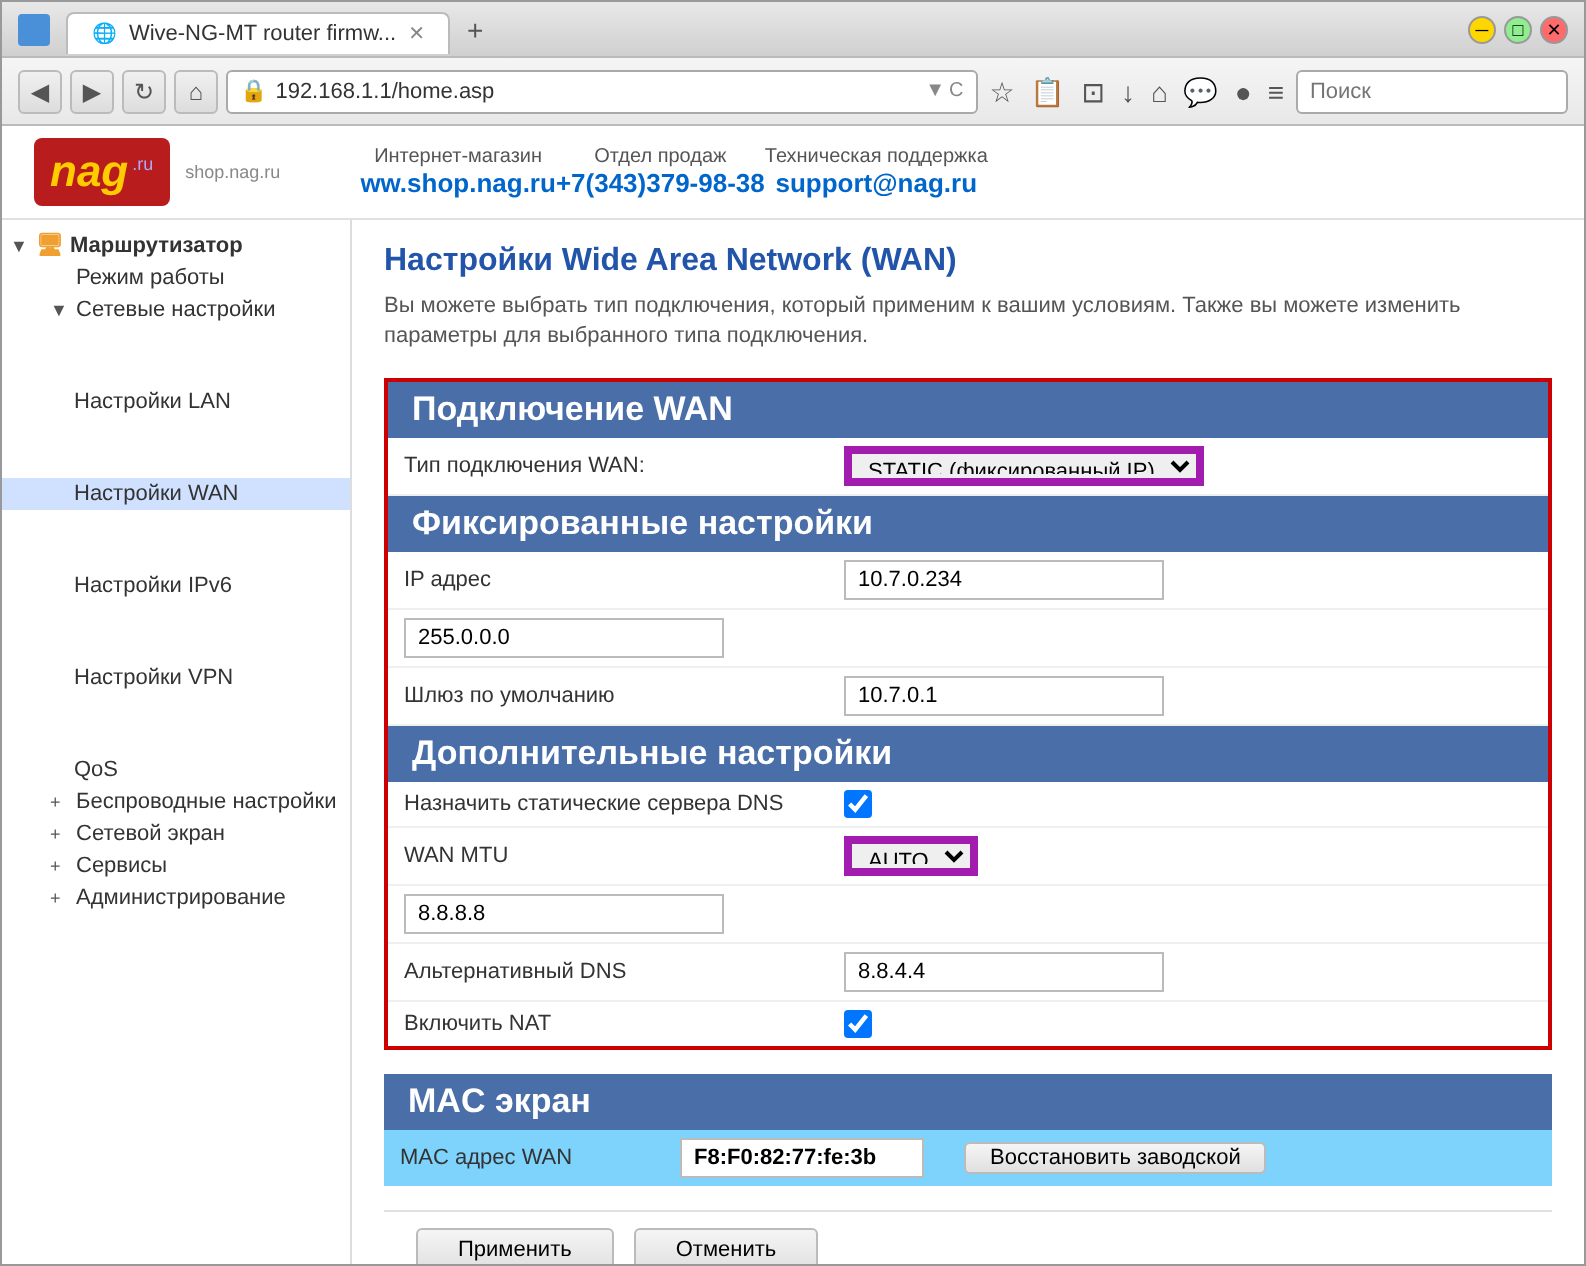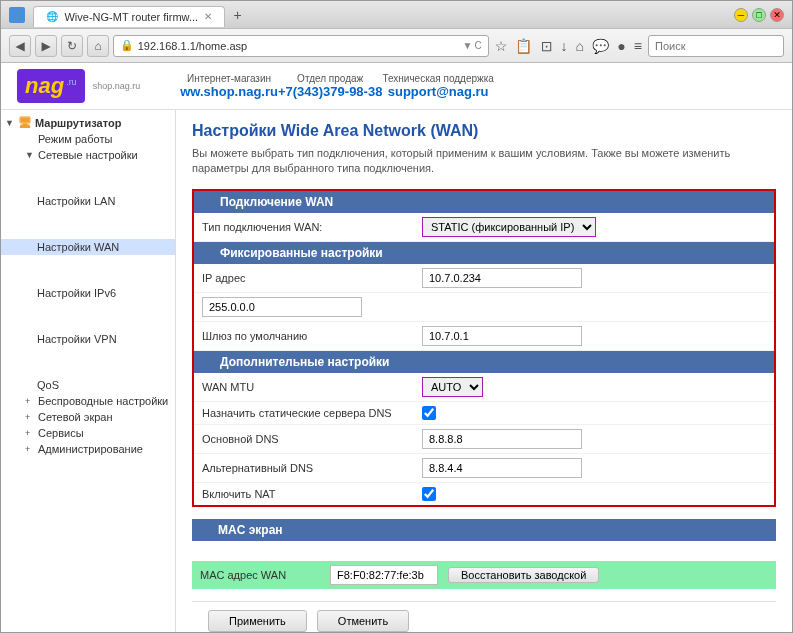--- a/index.html
+++ b/index.html
@@ -38,48 +38,48 @@
     .sidebar-item.grandchild { padding-left: 36px; margin-top: 30px; }
     .folder-icon { color: #f0a030; }
     .expand-icon { color: #555; font-size: 9px; width: 10px; }
 
     
     .main-content { flex: 1; padding: 12px 16px; overflow-y: auto; background: white; }
 
     
     .header-strip { background: white; display: flex; align-items: center; padding: 6px 16px; border-bottom: 1px solid #e0e0e0; gap: 40px; }
     .logo-area { display: flex; align-items: center; }
-    .logo-box { background: #6d28d9; padding: 4px 8px; border-radius: 4px; display: flex; align-items: center; gap: 2px; }
+    .logo-box { background: #b91c1c; padding: 4px 8px; border-radius: 4px; display: flex; align-items: center; gap: 2px; }
     .header-info { display: flex; align-items: center; }
     .header-col { text-align: center; }
     .header-col-title { font-size: 10px; color: #555; }
     .header-col-value { font-size: 13px; color: #0066cc; font-weight: bold; }
 
     .page-title { font-size: 16px; color: #2255aa; font-weight: bold; margin-bottom: 6px; }
     .page-desc { font-size: 11px; color: #555; margin-bottom: 12px; line-height: 1.4; }
 
     
     .wan-form { border: 2px solid #cc0000; margin-bottom: 12px; }
 
     
-    .section-header { background: #4a6ea8; color: white; font-size: 12px; font-weight: bold; padding: 4px 26px; }
+    .section-header { background: #4a6ea8; color: white; font-size: 17px; font-weight: bold; padding: 4px 12px; }
 
     
     .form-row { display: flex; align-items: center; padding: 4px 8px; border-bottom: 1px solid #f0f0f0; background: white; }
     .form-row:last-child { border-bottom: none; }
     .form-label { width: 220px; font-size: 11px; color: #333; }
     .form-input { border: 1px solid #bbb; padding: 2px 6px; font-size: 11px; width: 160px; height: 20px; }
-    .form-select { border: 1px solid #a21caf; padding: 2px 4px; font-size: 11px; height: 20px; }
+    .form-select { border: 4px solid #a21caf; padding: 2px 4px; font-size: 11px; height: 20px; }
     .form-checkbox { width: 14px; height: 14px; }
 
     
     .mac-section { margin-bottom: 12px; }
-    .mac-row { display: flex; align-items: center; padding: 4px 8px; background: #86efac; gap: 10px; margin-top: 20px; }
+    .mac-row { display: flex; align-items: center; padding: 4px 8px; background: #7dd3fc; gap: 20px; }
     .mac-label { width: 120px; font-size: 11px; color: #333; }
-    .mac-value { border: 1px solid #bbb; padding: 2px 6px; font-size: 11px; width: 108px; height: 20px; }
+    .mac-value { border: 1px solid #bbb; padding: 2px 6px; font-size: 11px; width: 122px; height: 20px; font-weight: bold; }
     .mac-btn { background: linear-gradient(to bottom, #f5f5f5, #e0e0e0); border: 1px solid #bbb; padding: 1px 12px; font-size: 11px; cursor: pointer; border-radius: 3px; }
 
     
     .bottom-buttons { display: flex; gap: 10px; padding: 8px 16px; border-top: 1px solid #e0e0e0; }
     .action-btn { background: linear-gradient(to bottom, #f5f5f5, #e0e0e0); border: 1px solid #bbb; padding: 4px 20px; font-size: 11px; cursor: pointer; border-radius: 3px; }
 
     
     ::-webkit-scrollbar { width: 8px; }
     ::-webkit-scrollbar-track { background: #f1f1f1; }
     ::-webkit-scrollbar-thumb { background: #bbb; border-radius: 4px; }
@@ -228,31 +228,30 @@
           <div class="form-row">
             <input type="text" class="form-input" value="255.0.0.0" style="">
           </div>
           <div class="form-row">
             <div class="form-label">Шлюз по умолчанию</div>
             <input type="text" class="form-input" value="10.7.0.1" style="">
           </div>
 
           <div class="section-header">Дополнительные настройки</div>
           <div class="form-row">
+            <div class="form-label">Назначить статические сервера DNS</div>
+            <input type="checkbox" class="form-checkbox" checked="" style="">
+          </div>
+          <div class="form-row">
             <div class="form-label">WAN MTU</div>
             <select class="form-select">
               <option>AUTO</option>
             </select>
           </div>
           <div class="form-row">
-            <div class="form-label">Назначить статические сервера DNS</div>
-            <input type="checkbox" class="form-checkbox" checked="" style="">
-          </div>
-          <div class="form-row">
-            <div class="form-label">Основной DNS</div>
             <input type="text" class="form-input" value="8.8.8.8" style="">
           </div>
           <div class="form-row">
             <div class="form-label">Альтернативный DNS</div>
             <input type="text" class="form-input" value="8.8.4.4" style="">
           </div>
           <div class="form-row">
             <div class="form-label">Включить NAT</div>
             <input type="checkbox" class="form-checkbox" checked="" style="">
           </div>

